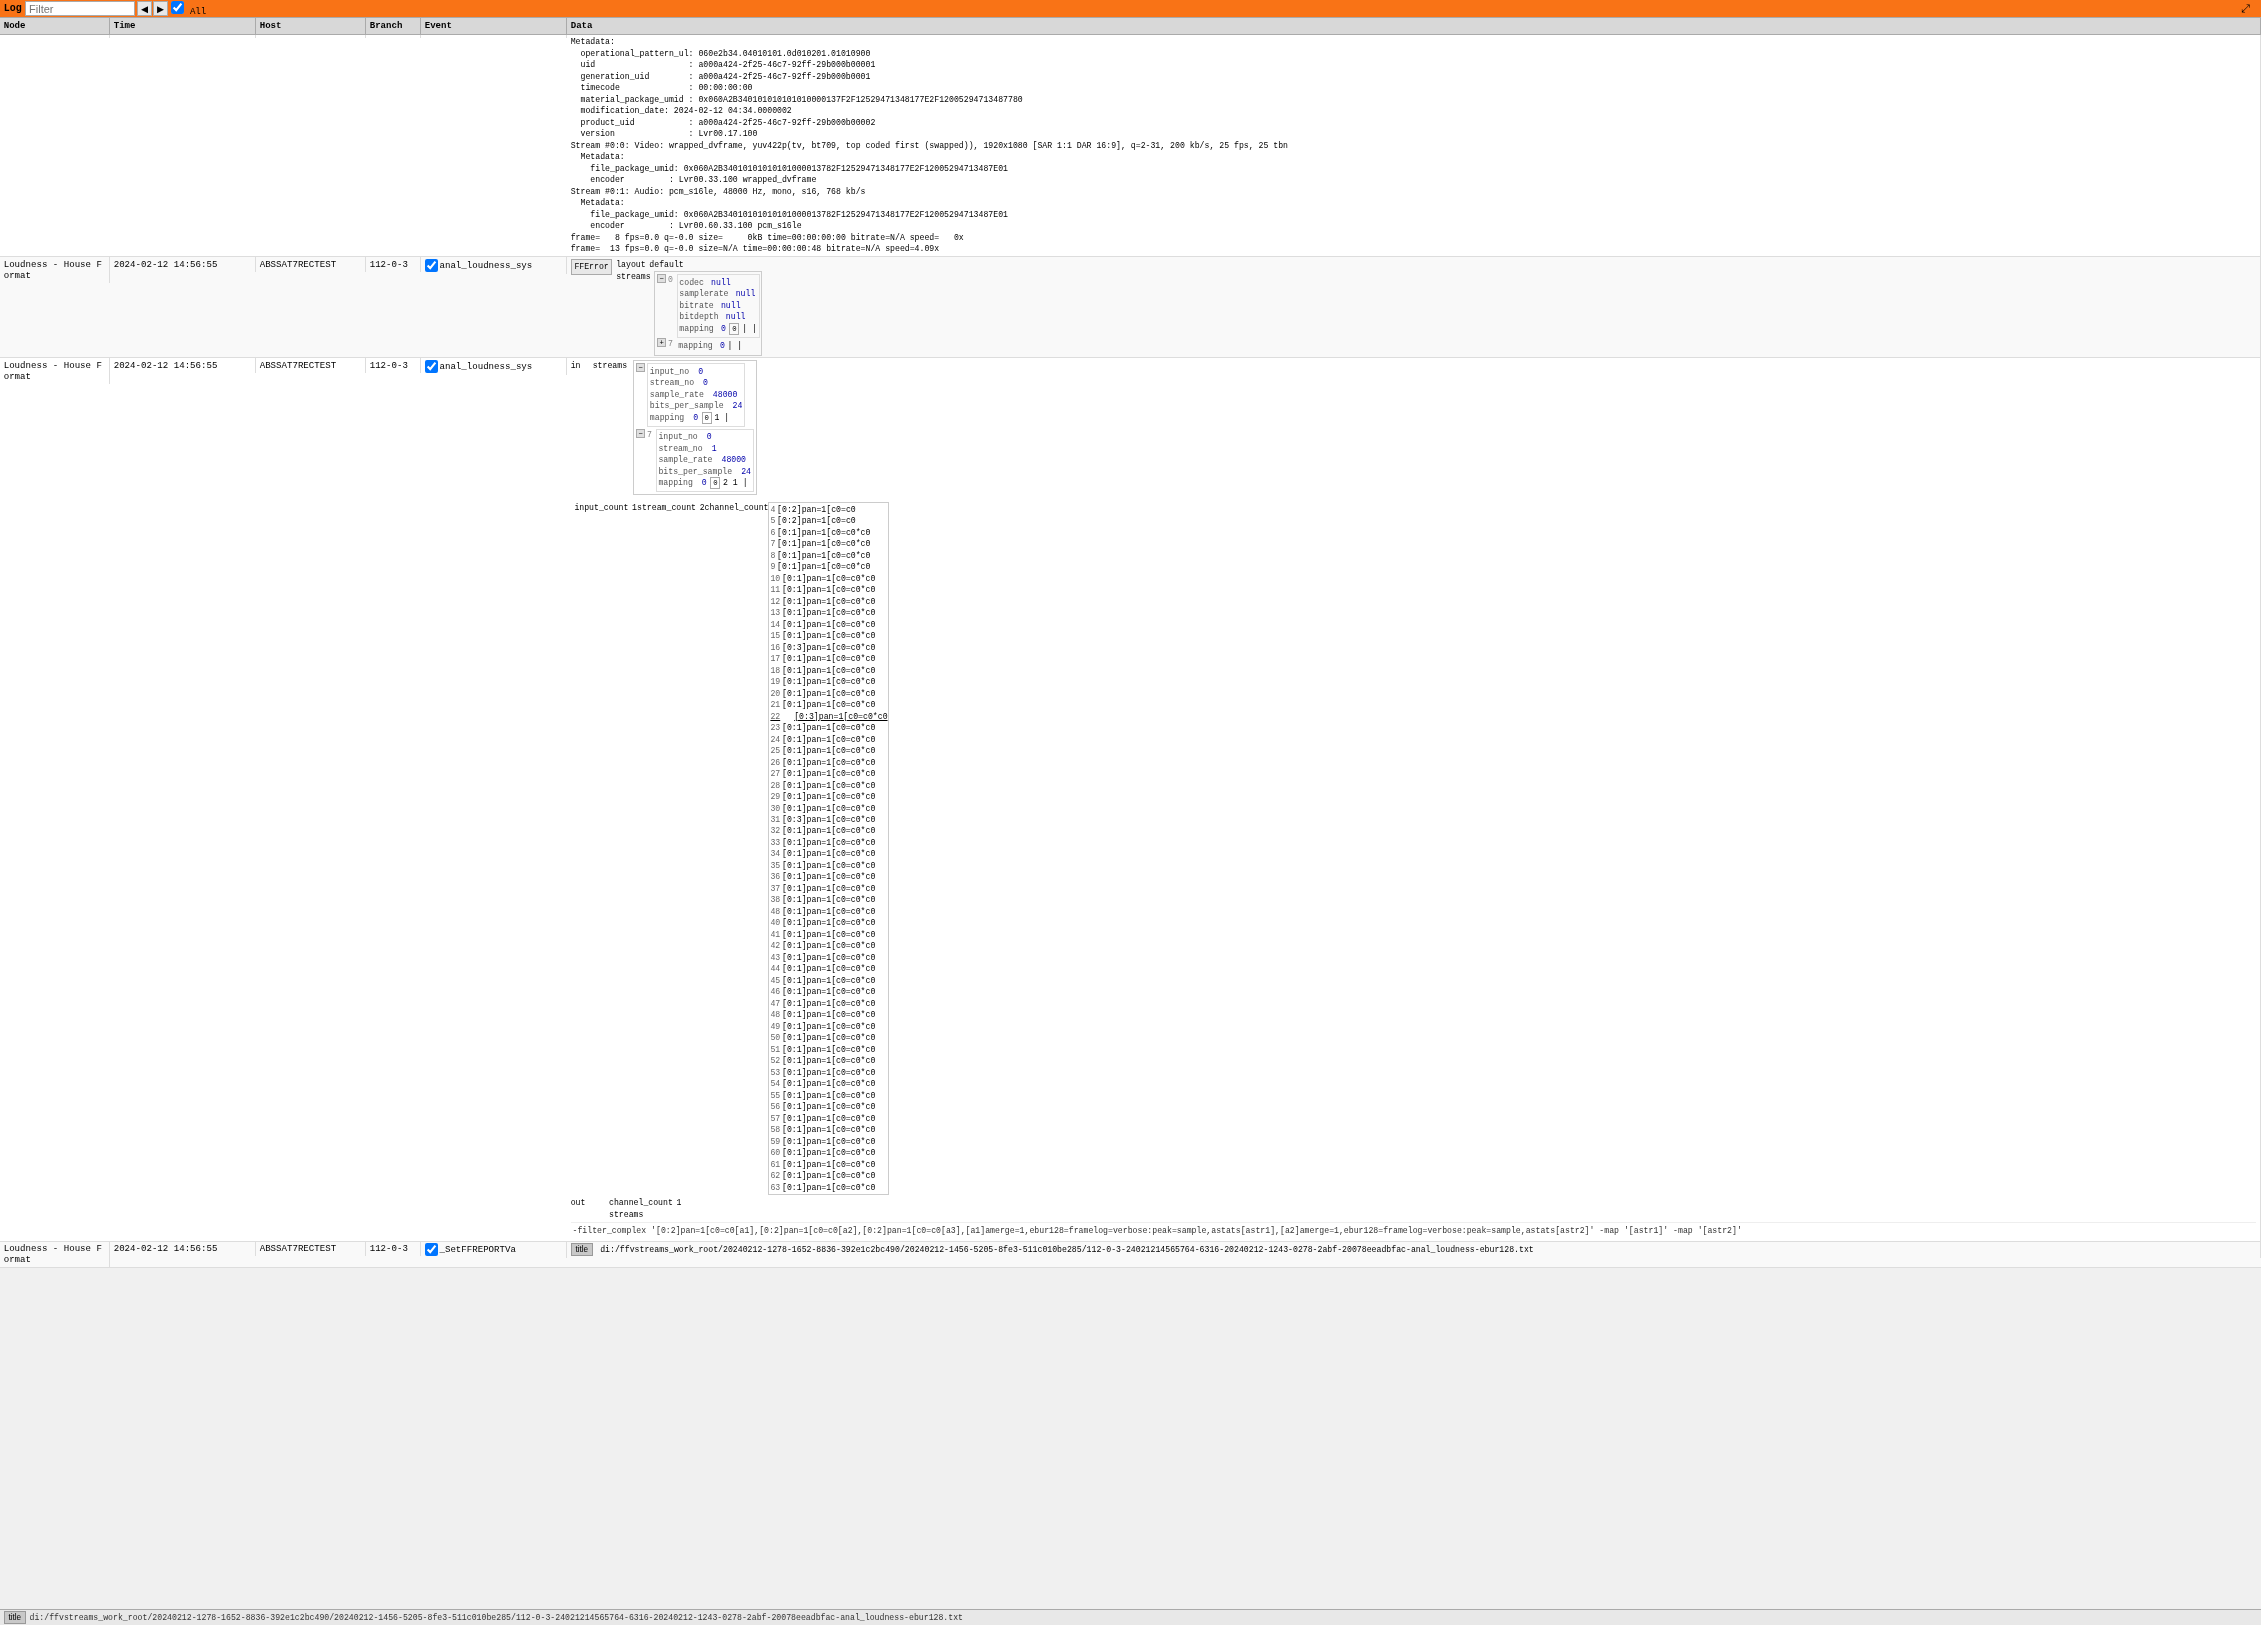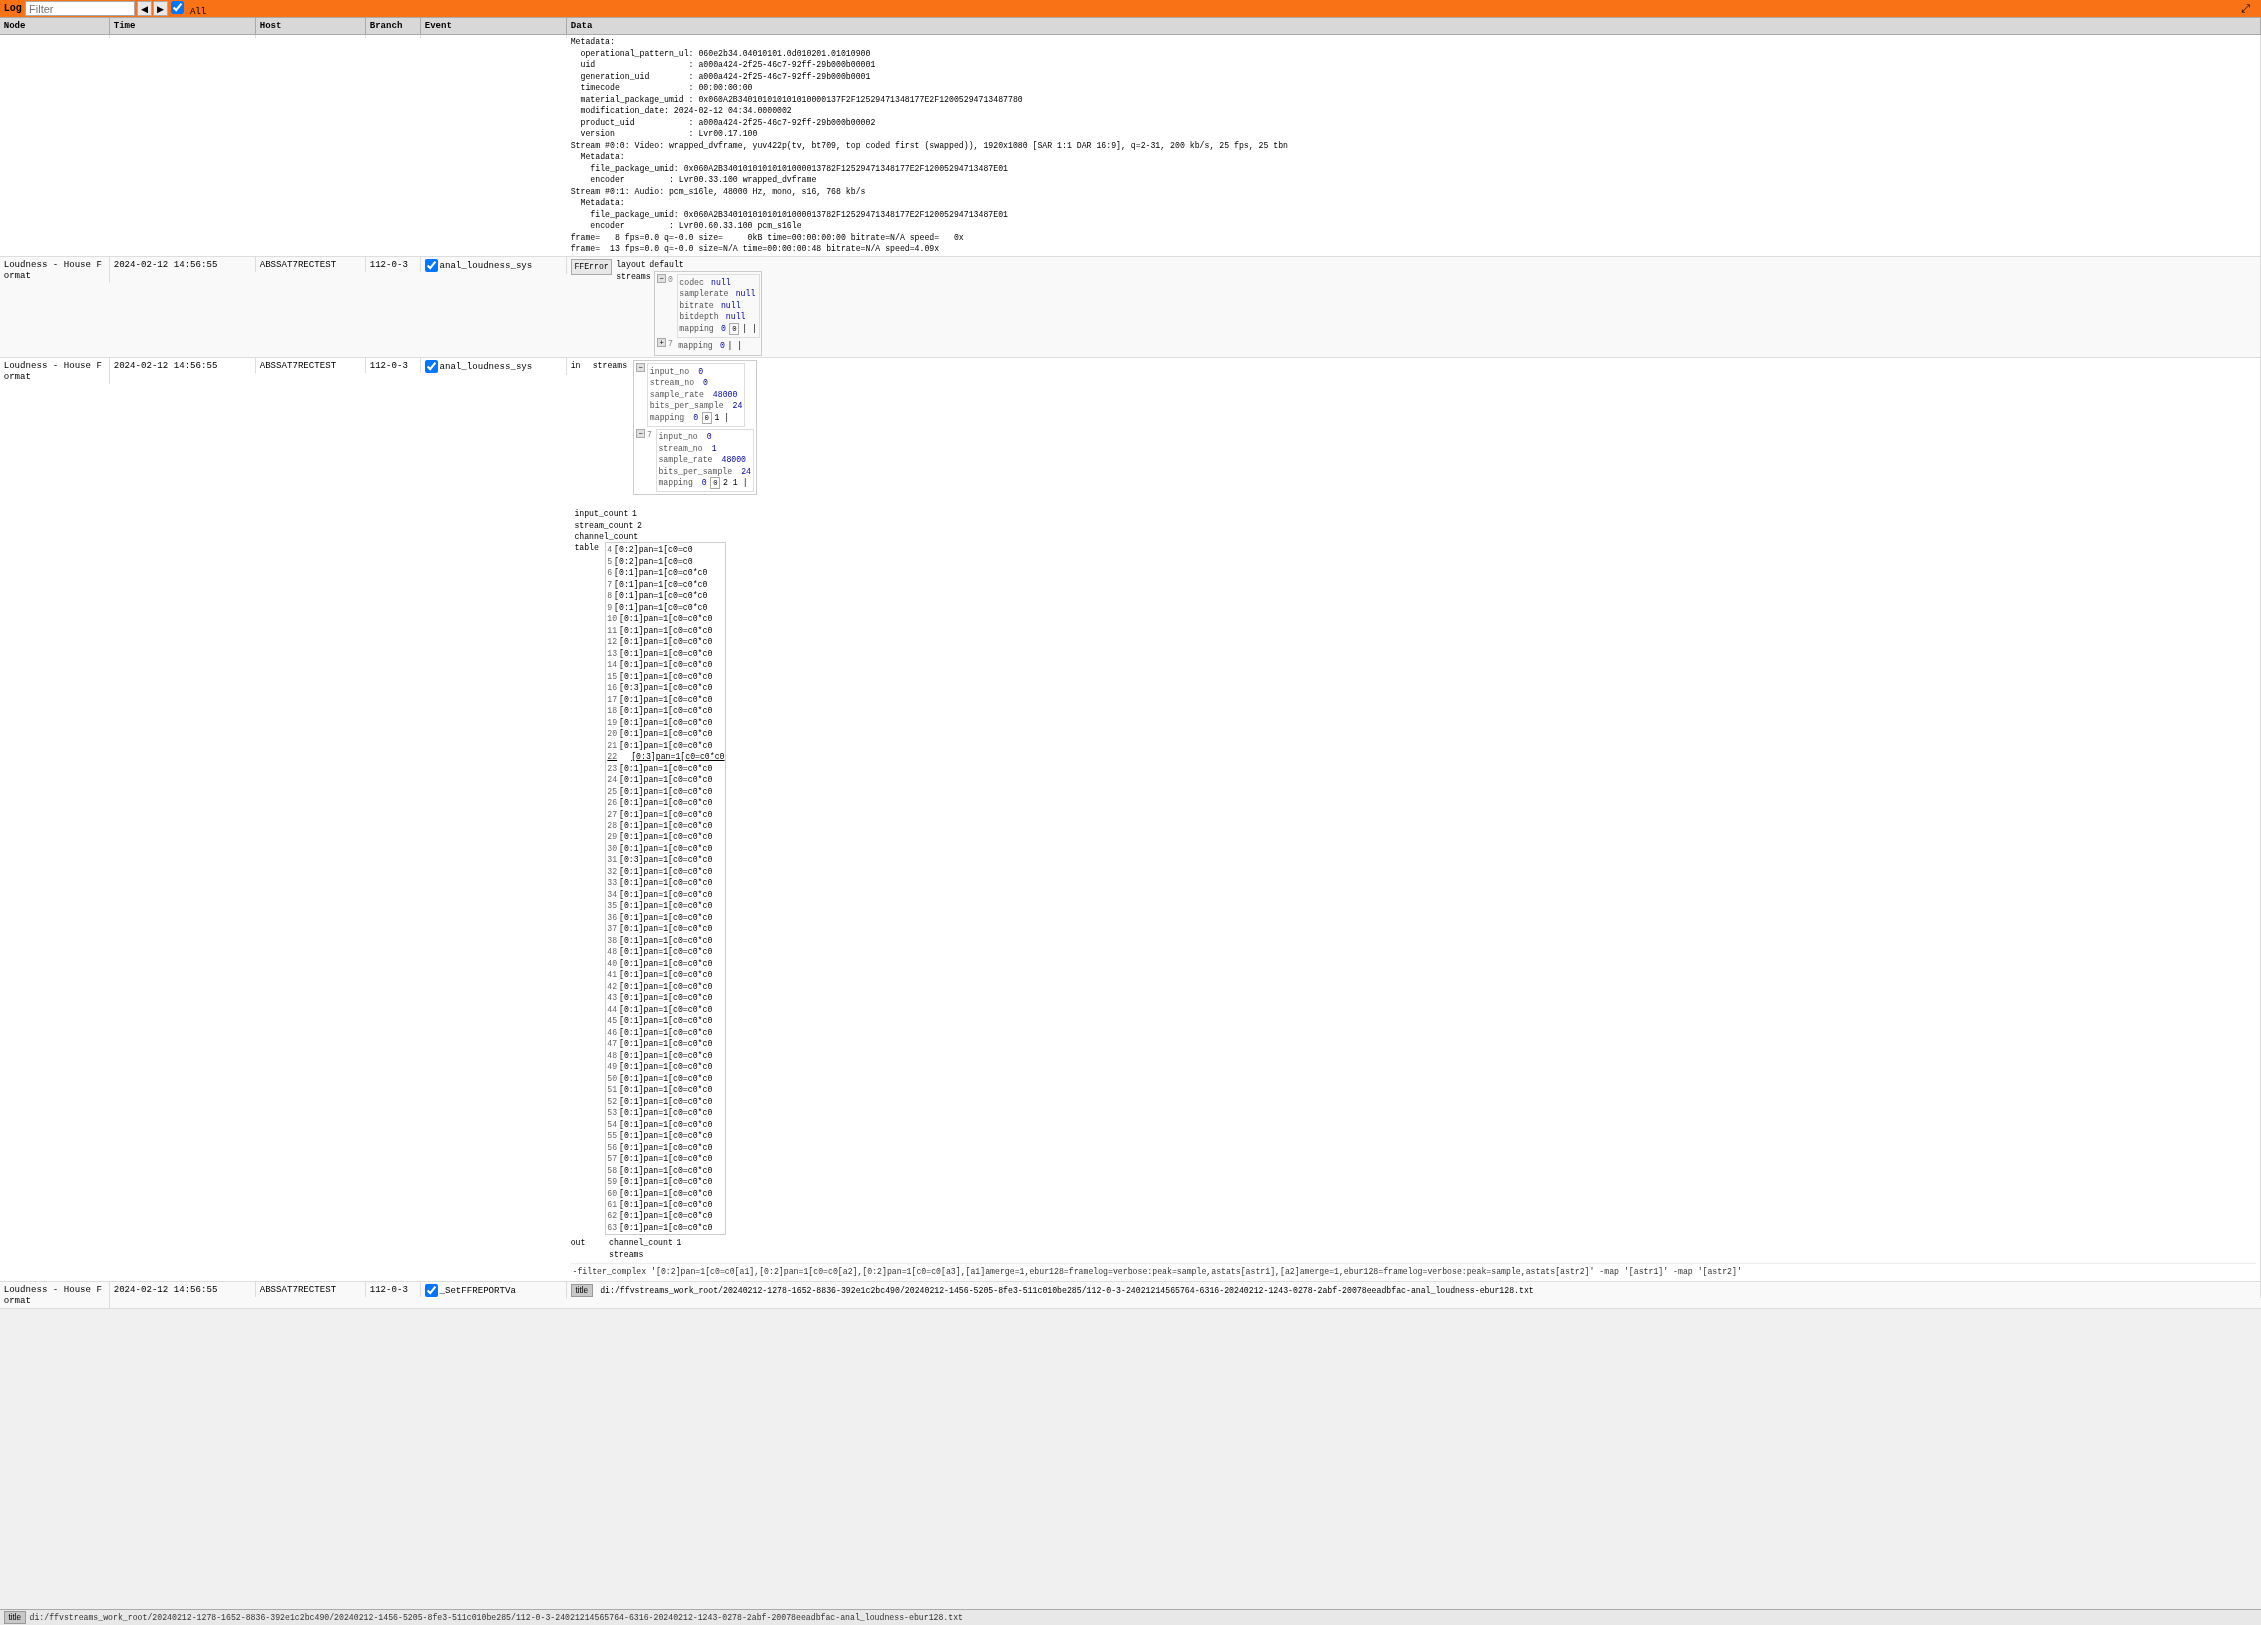--- a/index.html
+++ b/index.html
@@ -393,34 +393,33 @@
                     <span style="margin:0 2.7px;"></span>
                     <span class="kv-val">0</span>
                     <span style="border:0.9px solid #aaa; padding:0 1.8px; margin-left:1.8px; font-size:7.3px;">0</span>
                     <span style="margin-left:0.9px;">2 1 |</span>
                   </div>
               </div>
             </div>
           </div>
         </div>
 
-        <div style="display:flex; flex-direction:column; font-size:8.2px; line-height:1.4; margin-top:13px; padding-left:3.7px;">
+        <div style="display:flex; flex-direction:row; font-size:8.2px; line-height:1.4; margin-top:7px; padding-left:3.7px;">
           <div style="display:flex; gap:3.7px;">
             <span>input_count</span>
             <span>1</span>
           </div>
           <div style="display:flex; gap:3.7px;">
             <span>stream_count</span>
             <span>2</span>
           </div>
           <div style="display:flex; gap:3.7px;">
             <span>channel_count</span>
           </div>
           <div style="display:flex; gap:3.7px;">
-            <span style="min-width:27.4px;">table</span>
             <div style="display:flex; flex-direction:column; border:0.9px solid #ccc; padding:0.9px;">
 
               <div style="display:flex; gap:1.8px;">
                   <span class="idx">4</span>
                   <span>[0:2]pan=1[c0=c0</span>
                 </div>
               <div style="display:flex; gap:1.8px;">
                   <span class="idx">5</span>
                   <span>[0:2]pan=1[c0=c0</span>
                 </div>

